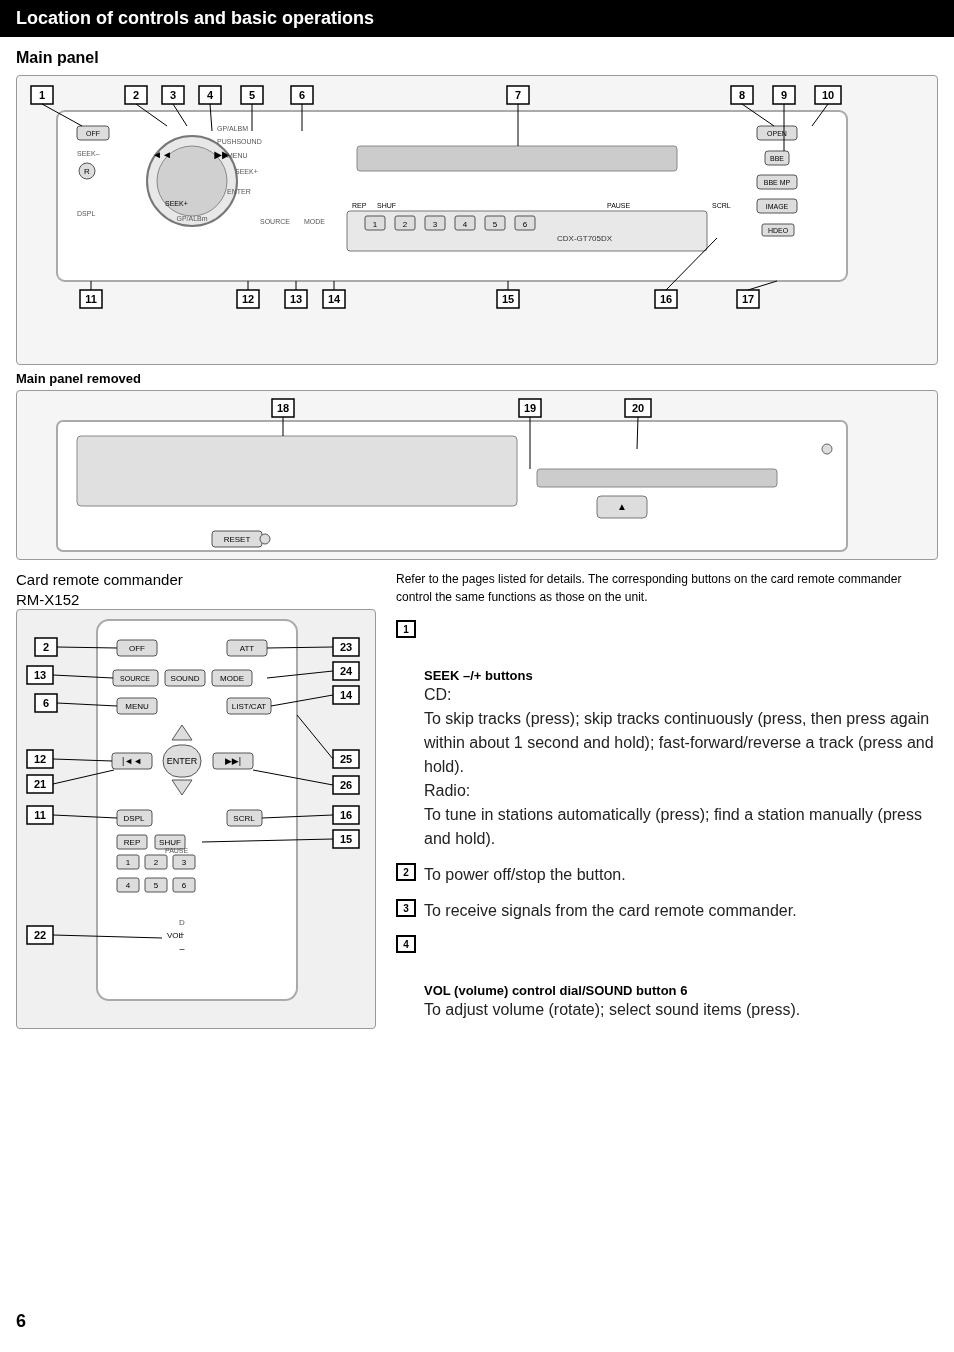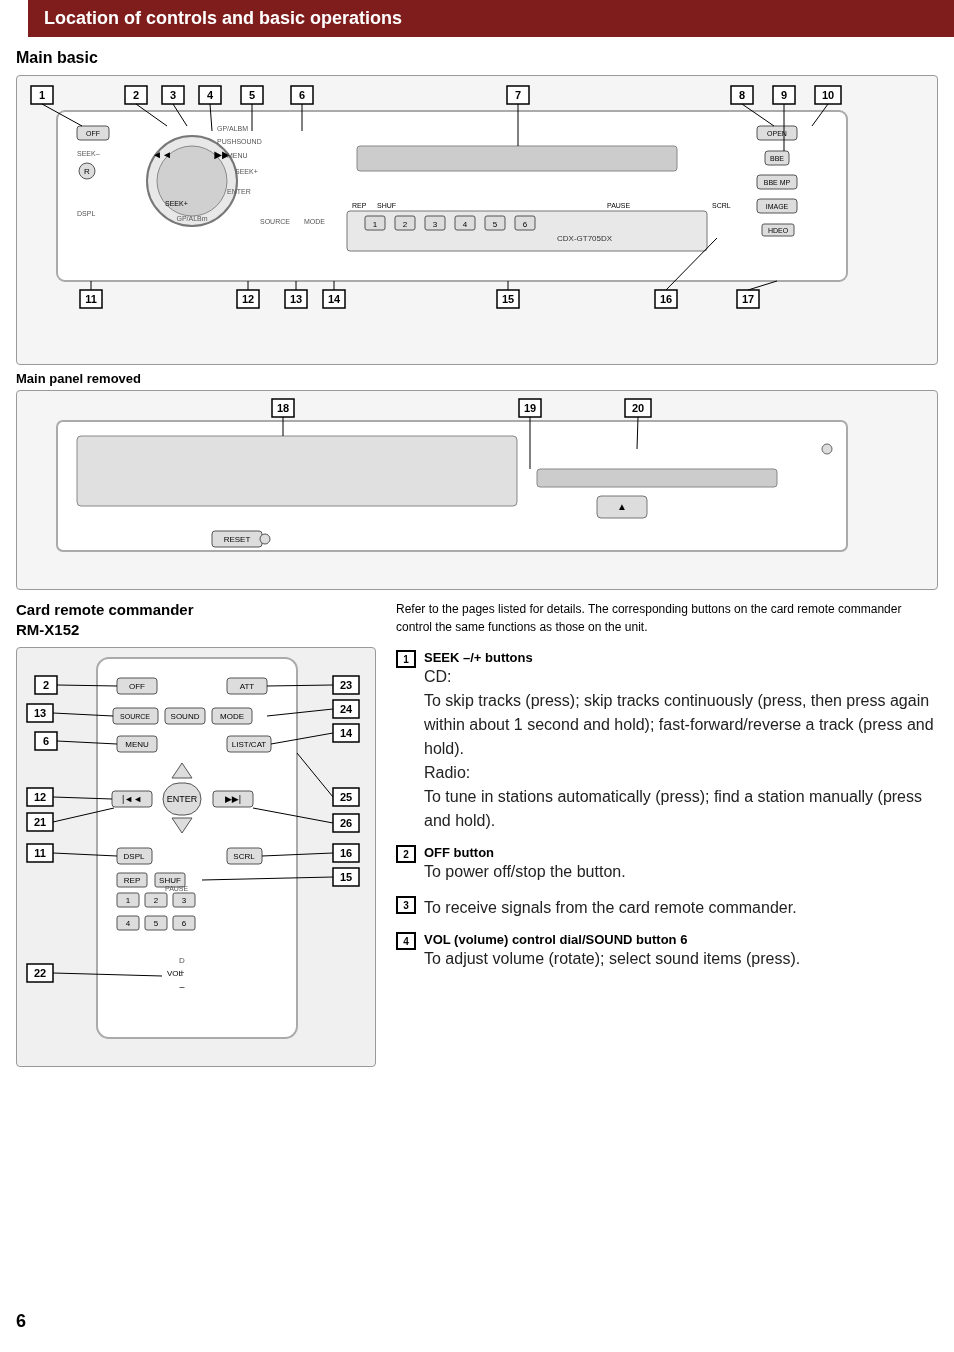--- a/index.html
+++ b/index.html
@@ -7,27 +7,26 @@
       width: 954px;
       min-height: 1352px;
       background: #ffffff;
       font-family: Arial, Helvetica, sans-serif;
       font-size: 13px;
       color: #000;
     }
 
     
     .page-header {
-      background: #7f1d1d;
+      background: #000000;
       color: #fff;
       padding: 8px 16px;
       font-size: 18px;
       font-weight: bold;
       margin-bottom: 12px;
-      margin-left: 28px;
     }
 
     .content-wrapper {
       padding: 0 16px;
     }
 
     
     .section-title {
       font-size: 16px;
       font-weight: bold;
@@ -54,22 +53,22 @@
       width: 360px;
       flex-shrink: 0;
     }
 
     .description-section {
       flex: 1;
     }
 
     .remote-title {
       font-size: 15px;
-      font-weight: bold;
-      margin-bottom: 8px;
+      font-weight: normal;
+      margin-bottom: 0;
       line-height: 1.3;
     }
 
     .remote-diagram {
       border: 1px solid #999;
       background: #f0f0f0;
       position: relative;
       height: 420px;
       border-radius: 4px;
     }
@@ -95,20 +94,21 @@
       flex-shrink: 0;
     }
 
     .desc-content {
       flex: 1;
     }
 
     .desc-title {
       font-weight: bold;
       font-size: 13px;
+      margin-top: 48px;
     }
 
     .desc-body {
       font-size: 16px;
       line-height: 1.5;
       color: #222;
     }
 
     
     svg text {
@@ -124,21 +124,21 @@
 </head>
 <body>
 
 <div class="page-header">
   <span>Location of controls and basic operations</span>
 </div>
 
 <div class="content-wrapper">
 
   <div>
-    <div class="section-title">Main basic</div>
+    <div class="section-title">Main panel</div>
 
     <div class="diagram-area" style="height:290px;">
       <svg width="100%" height="290">
 
         <rect x="14" y="10" width="22" height="18" fill="white" stroke="black" stroke-width="1.5"></rect>
         <text x="25" y="23" text-anchor="middle" font-size="11" font-weight="bold">1</text>
 
         <rect x="108" y="10" width="22" height="18" fill="white" stroke="black" stroke-width="1.5"></rect>
         <text x="119" y="23" text-anchor="middle" font-size="11" font-weight="bold">2</text>
 
@@ -275,21 +275,21 @@
         <line x1="231" y1="214" x2="231" y2="205" stroke="#000" stroke-width="1"></line>
         <line x1="279" y1="214" x2="279" y2="205" stroke="#000" stroke-width="1"></line>
         <line x1="317" y1="214" x2="317" y2="205" stroke="#000" stroke-width="1"></line>
         <line x1="491" y1="214" x2="491" y2="205" stroke="#000" stroke-width="1"></line>
         <line x1="649" y1="214" x2="700" y2="162" stroke="#000" stroke-width="1"></line>
         <line x1="731" y1="214" x2="760" y2="205" stroke="#000" stroke-width="1"></line>
       </svg>
     </div>
 
     <div class="front-panel-label">Main panel removed</div>
-    <div class="diagram-area" style="height:200px;">
+    <div class="diagram-area" style="height:170px;">
       <svg width="100%" height="200">
 
         <rect x="255" y="8" width="22" height="18" fill="white" stroke="black" stroke-width="1.5"></rect>
         <text x="266" y="21" text-anchor="middle" font-size="11" font-weight="bold">18</text>
 
         <rect x="502" y="8" width="22" height="18" fill="white" stroke="black" stroke-width="1.5"></rect>
         <text x="513" y="21" text-anchor="middle" font-size="11" font-weight="bold">19</text>
 
         <rect x="608" y="8" width="26" height="18" fill="white" stroke="black" stroke-width="1.5"></rect>
         <text x="621" y="21" text-anchor="middle" font-size="11" font-weight="bold">20</text>
@@ -462,21 +462,20 @@
             To skip tracks (press); skip tracks continuously (press, then press again within about 1 second and hold); fast-forward/reverse a track (press and hold).<br>
             Radio:<br>
             To tune in stations automatically (press); find a station manually (press and hold).
           </div>
         </div>
       </div>
 
       <div class="desc-item">
         <span class="desc-num">2</span>
         <div class="desc-content">
-          <div class="desc-title">OFF button</div>
           <div class="desc-body">To power off/stop the button.</div>
         </div>
       </div>
 
       <div class="desc-item">
         <span class="desc-num">3</span>
         <div class="desc-content">
           <div class="desc-body">To receive signals from the card remote commander.</div>
         </div>
       </div>

